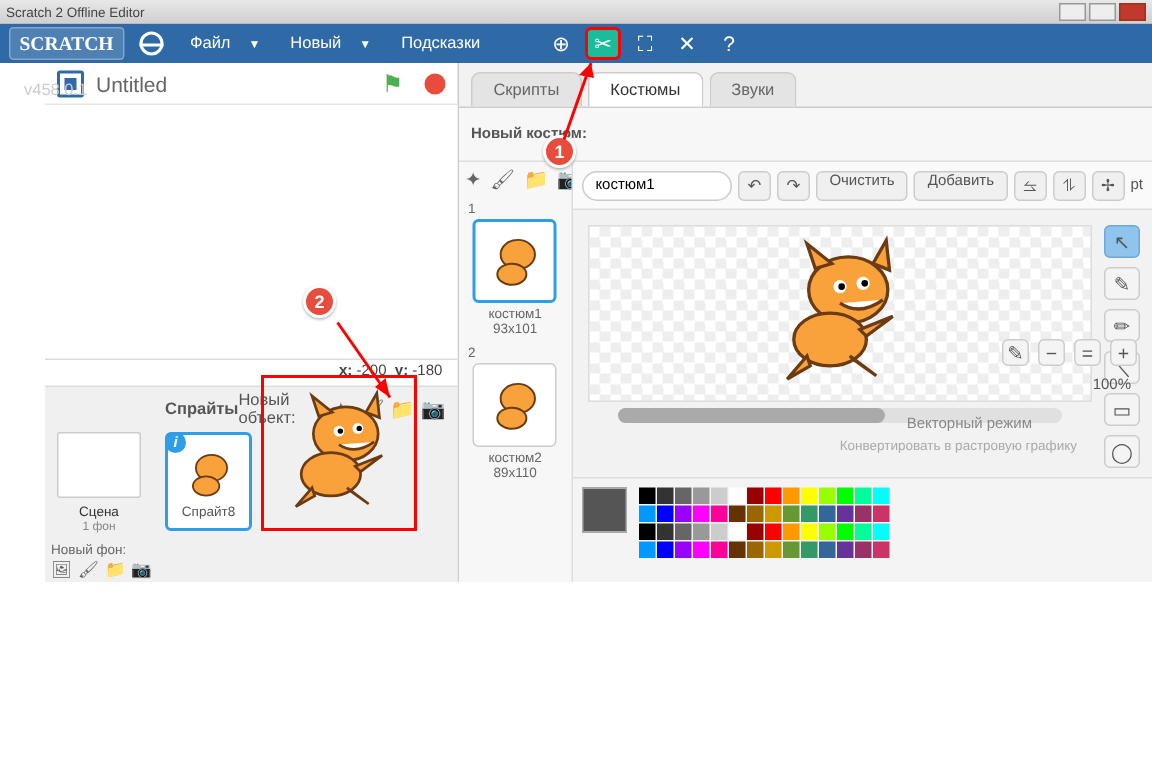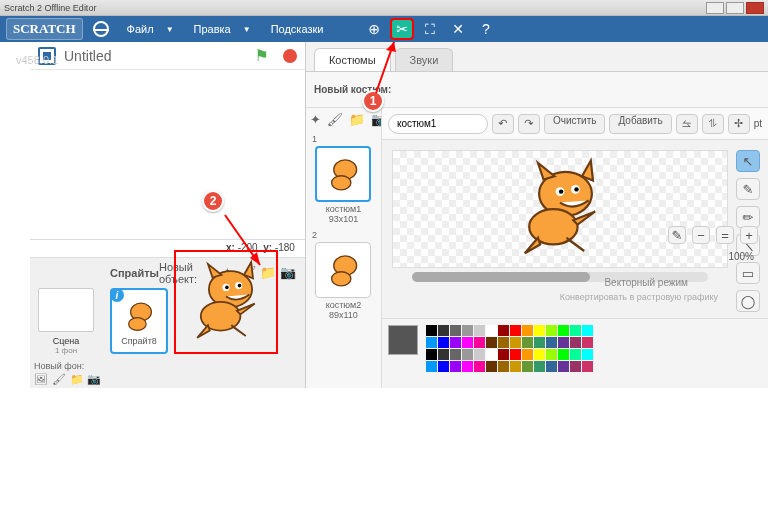--- a/index.html
+++ b/index.html
@@ -115,21 +115,21 @@
 </div>
 
 <div class="menubar">
   <span class="logo">SCRATCH</span>
   <span class="globe"></span>
   <span class="menu-item">
       <span>Файл</span>
       <span class="tri">▼</span>
     </span>
   <span class="menu-item">
-      <span>Правка</span>
+      <span>Новый</span>
       <span class="tri">▼</span>
     </span>
   <span class="menu-item">
       <span>Подсказки</span>
     </span>
   <span class="spacer"></span>
   <span class="tbicon">⊕</span>
   <span class="tbicon sel">✂</span>
   <span class="tbicon">⛶</span>
   <span class="tbicon">✕</span>
@@ -214,20 +214,21 @@
               </g>
             </svg>
           <span>Спрайт8</span>
         </div>
       </div>
     </div>
   </div>
 
   <div class="right">
     <div class="tabs">
+      <div class="tab">Скрипты</div>
       <div class="tab active">Костюмы</div>
       <div class="tab">Звуки</div>
     </div>
 
     <div class="costume-bar">
       <span class="lbl">Новый костюм:</span>
     </div>
 
     <div class="editor-row">
       <div class="thumbs">

